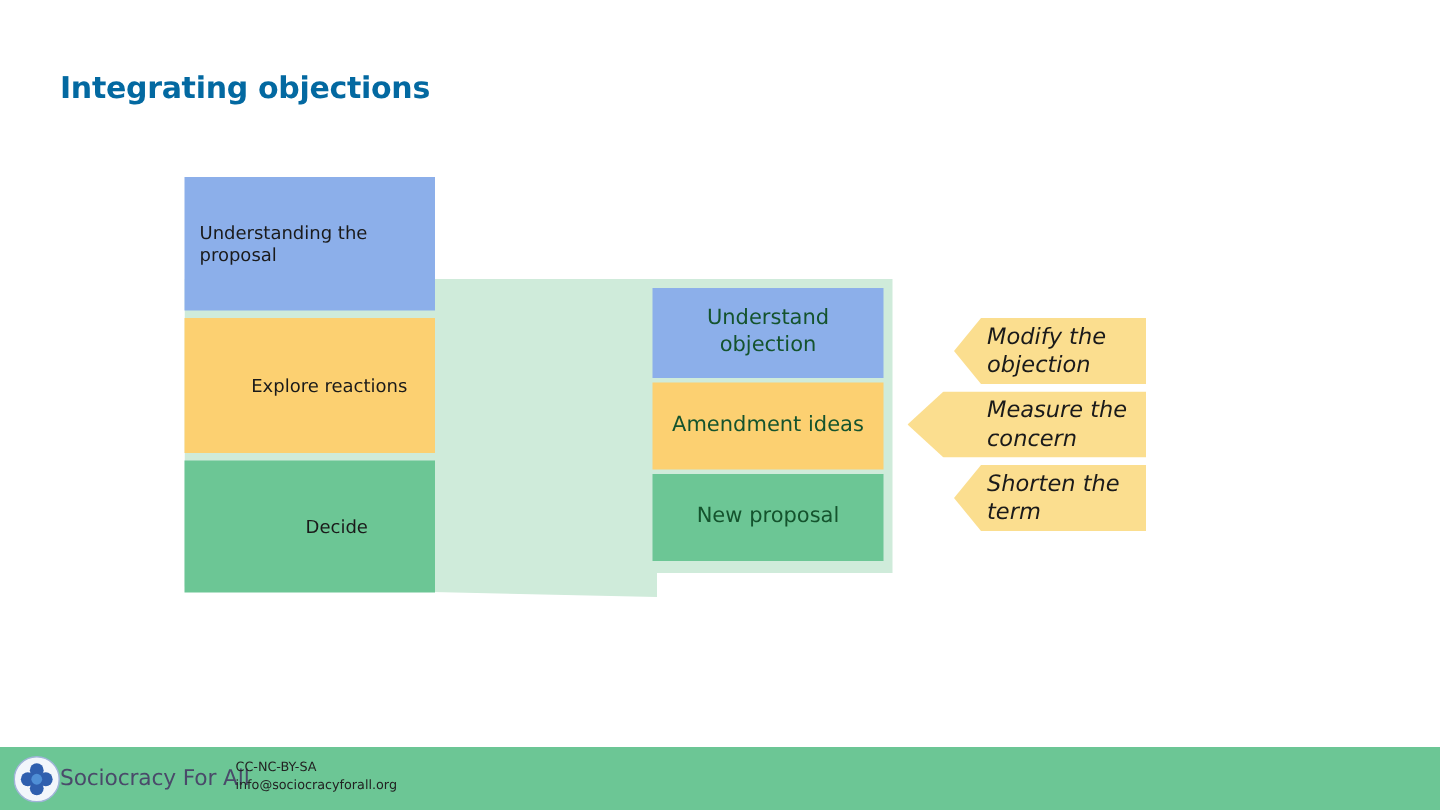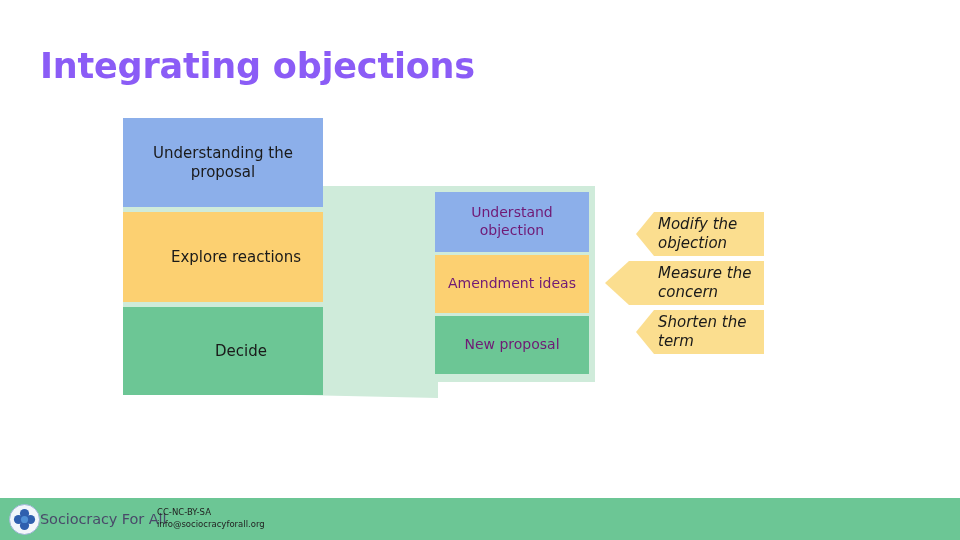--- a/index.html
+++ b/index.html
@@ -14,44 +14,44 @@
     overflow: hidden;
     font-family: "DejaVu Sans", "Liberation Sans", sans-serif;
     background: #ffffff;
   }
 
   
   .slide-title {
     position: absolute;
     left: 40px;
     top: 46px;
-    font-size: 35px;
+    font-size: 20px;
     font-weight: bold;
-    color: #8b5cf6;
+    color: #0369a1;
     letter-spacing: -0.2px;
     white-space: nowrap;
   }
 
   
   .stage-col {
     position: absolute;
     left: 123px;
     top: 118px;
     width: 200px;
   }
   .stage-box {
     position: absolute;
     left: 0;
-    width: 200px;
+    width: 167px;
     display: flex;
     align-items: center;
     justify-content: center;
-    text-align: center;
+    text-align: left;
     color: #1a1a1a;
-    font-size: 15px;
+    font-size: 12px;
     line-height: 1.25;
     padding: 0 10px;
     box-sizing: border-box;
   }
   .stage-box.s0 { top: 0px;   height: 89px; background: #8CAFEA; }
   .stage-box.s1 { top: 94px;  height: 90px; background: #FCD071; padding-left: 36px; }
   .stage-box.s2 { top: 189px; height: 88px; background: #6CC695; padding-left: 46px; }
 
   
   .zoom-connector {
@@ -79,21 +79,21 @@
     width: 154px;
   }
   .detail-box {
     position: absolute;
     left: 0;
     width: 154px;
     display: flex;
     align-items: center;
     justify-content: center;
     text-align: center;
-    color: #701a75;
+    color: #14532d;
     font-size: 14px;
     line-height: 1.28;
     padding: 12px 8px;
     box-sizing: border-box;
   }
   .detail-box.d0 { top: 0px;   height: 60px; background: #8CAFEA; }
   .detail-box.d1 { top: 63px;  height: 58px; background: #FCD071; }
   .detail-box.d2 { top: 124px; height: 58px; background: #6CC695; justify-content: center; }
 
   

